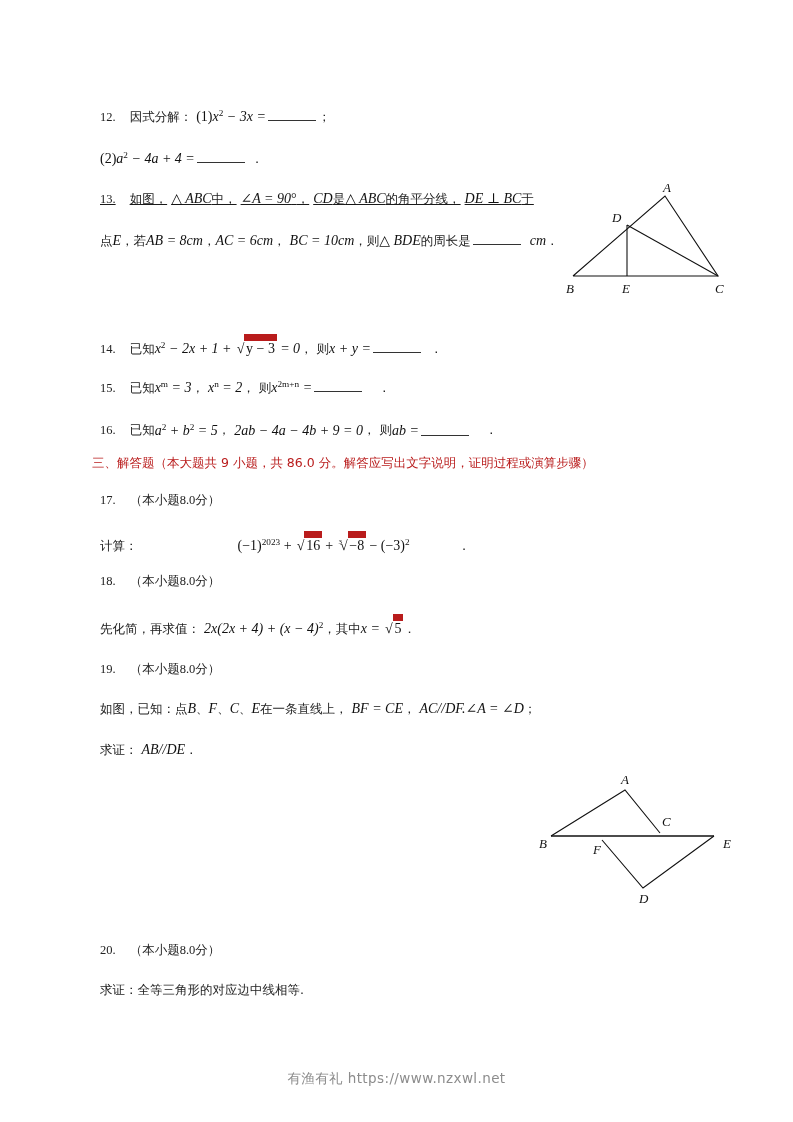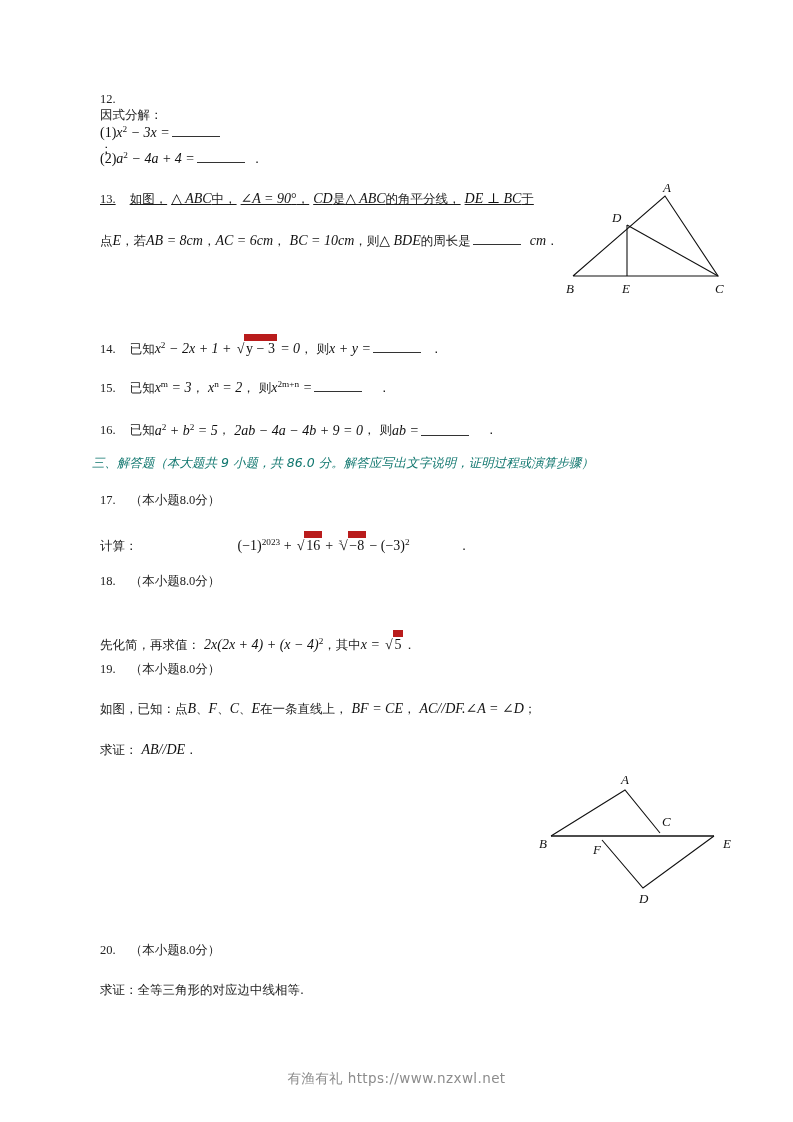--- a/index.html
+++ b/index.html
@@ -86,23 +86,22 @@
     vertical-align: 0.85em;
     margin-right: -0.28em;
     font-style: normal;
   }
 
   
   .section-head {
     position: absolute;
     font-family: "DejaVu Sans", "Liberation Sans", sans-serif;
     font-size: 12.5px;
-    color: #0f766e;
+    color: #b91c1c;
     white-space: nowrap;
-    font-style: italic;
   }
 
   
   .figure {
     position: absolute;
   }
   .figure svg { display: block; overflow: visible; }
   .fig-label {
     font-family: "Liberation Serif", "DejaVu Serif", serif;
     font-style: italic;
@@ -120,21 +119,21 @@
     font-size: 13.5px;
     font-family: "DejaVu Sans", "Liberation Sans", sans-serif;
     letter-spacing: 0.4px;
   }
 </style>
 </head>
 <body>
 
 <div class="page">
 
-  <div class="row" style="left:100px; top:92px;flex-direction:column;">
+  <div class="row" style="left:100px; top:108px;">
     <span class="num">12.</span>
     <span class="gap4"></span>
       <span class="gap4"></span>
     <span class="cn">因式分解：</span>
     <span class="gap2"></span>
     <span class="math">
       <span class="mathn">(1)</span><span>x</span><sup>2</sup>&nbsp;<span>− 3x =</span><span class="blank"></span>
     </span>
     <span class="cn">；</span>
   </div>
@@ -274,21 +273,21 @@
     <span class="cn">．</span>
   </div>
 
   <div class="row" style="left:100px; top:573px;">
     <span class="num">18.</span>
     <span class="gap4"></span>
       <span class="gap4"></span>
     <span class="cn"><span>（</span><span>本小题</span><span class="num">8.0</span><span>分</span><span>）</span></span>
   </div>
 
-  <div class="row" style="left:100px; top:614px;margin-top:16px;">
+  <div class="row" style="left:100px; top:614px;">
     <span class="cn">先化简，再求值：</span>
     <span class="gap2"></span>
     <span class="math"><span>2x(2x + 4) + (x − 4)</span><sup>2</sup></span>
     <span class="cn">，</span>
     <span class="cn">其中</span>
     <span class="math"><span>x =</span>&nbsp;<span class="rad">√<span class="radicand mathn">5</span></span></span>
     <span class="cn">．</span>
   </div>
 
   <div class="row" style="left:100px; top:661px;">

